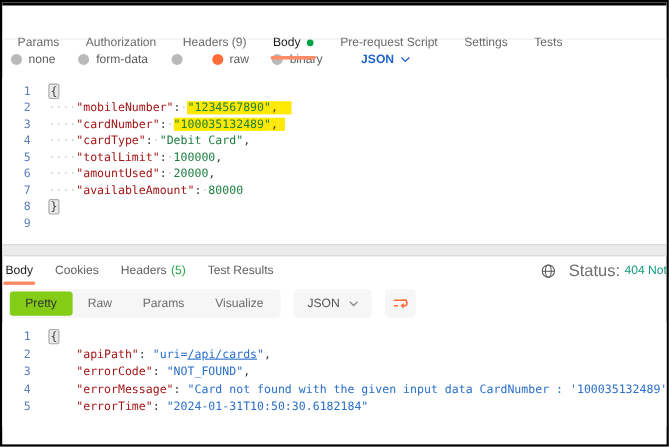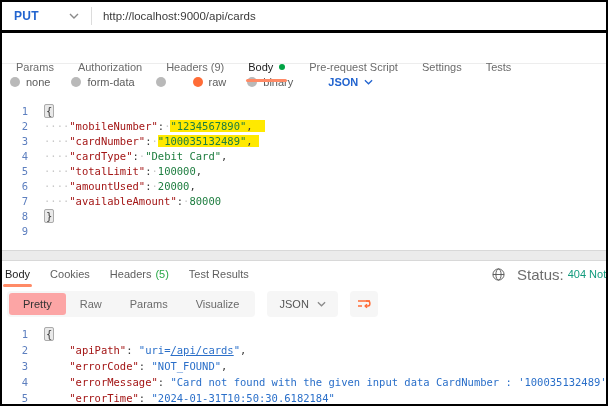--- a/index.html
+++ b/index.html
@@ -63,42 +63,32 @@
   .tab-count{color:#29a847;margin-left:4px;}
   .status-area{position:absolute;left:497px;top:0;height:100%;display:flex;align-items:center;white-space:nowrap;}
   .globe{margin-right:12px;display:flex;align-items:center;cursor:pointer;}
   .status-label{font-size:15px;color:#6e6e6e;margin-right:4px;}
   .status-value{font-size:11px;color:#129b7d;}
 
   
   .resp-view-row{height:34px;display:flex;align-items:center;padding-left:5px;}
   .seg{display:flex;background:#f6f6f6;border-radius:4px;height:26px;align-items:center;padding:0 2px;}
   .seg-item{font-size:11px;color:#6b6b6b;padding:5px 14px;border-radius:3px;cursor:pointer;white-space:nowrap;}
-  .seg-item.active{background:#fca5a5;color:#333;}
+  .seg-item.active{background:#84cc16;color:#333;}
   .resp-json{display:flex;align-items:center;background:#f6f6f6;border-radius:4px;height:26px;
              padding:0 12px;margin-left:12px;font-size:11px;color:#555;cursor:pointer;}
   .resp-json svg{margin-left:8px;}
   .wrap-btn{display:flex;align-items:center;justify-content:center;background:#f6f6f6;border-radius:4px;
             width:28px;height:26px;margin-left:12px;cursor:pointer;}
 </style>
 </head>
 <body>
 
 <div class="frame">
 
-  <div class="url-row">
-    <span class="method">PUT</span>
-    <span class="method-chevron">
-      <svg width="10" height="6" viewBox="0 0 10 6">
-          <polyline points="1,1 5,5 9,1" fill="none" stroke="#8a8a8a" stroke-width="1.4"></polyline>
-        </svg>
-    </span>
-    <span class="vdiv"></span>
-    <span class="url-text">http://localhost:9000/api/cards</span>
-  </div>
   <div class="url-black-band"></div>
 
   <div class="req-tabs">
       <span class="rtab">
         <span>Params</span>
       </span>
       <span class="rtab">
         <span>Authorization</span>
       </span>
       <span class="rtab">

